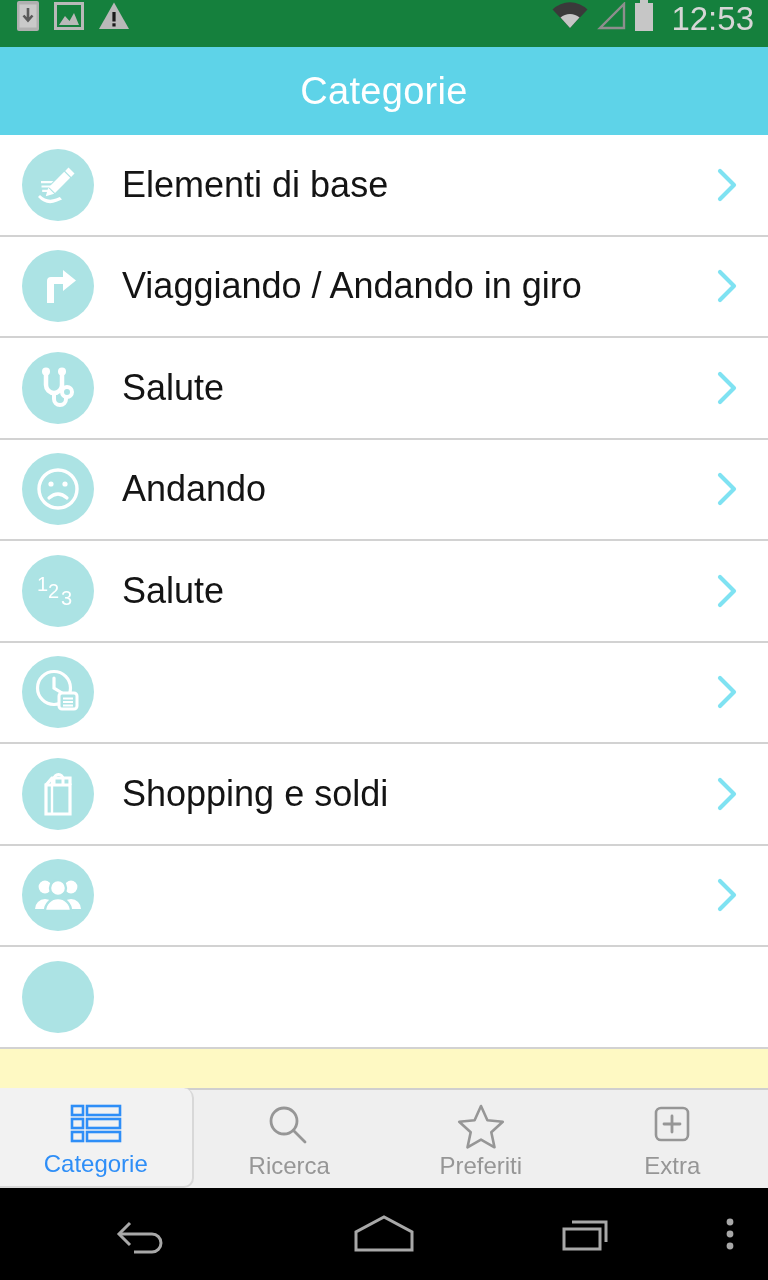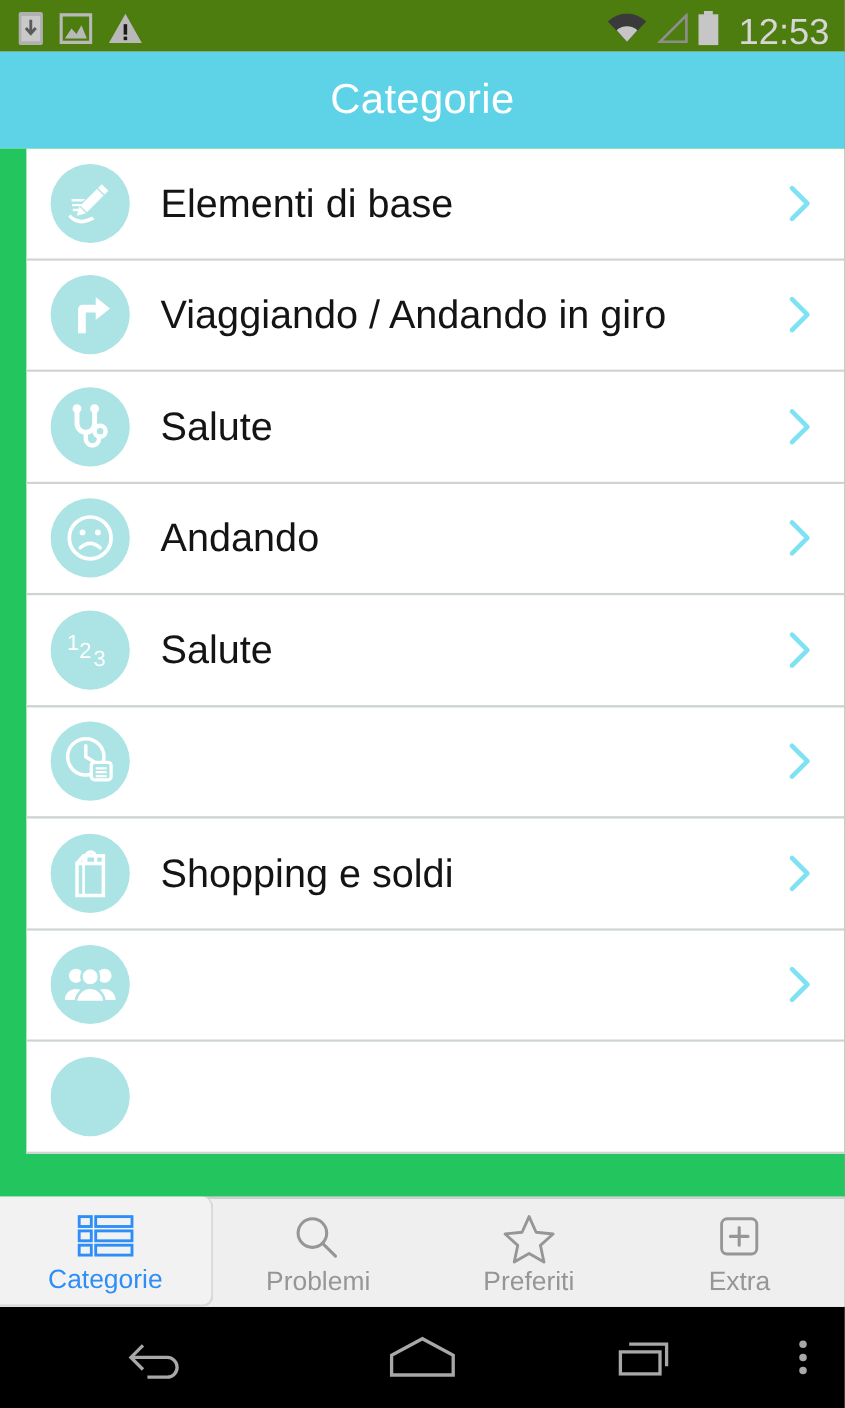--- a/index.html
+++ b/index.html
@@ -13,22 +13,22 @@
   .phone{
     position:relative;
     width:768px; height:1280px;
     background:#ffffff;
     display:flex; flex-direction:column;
   }
 
   
   .statusbar{
     height:47px;
-    background:#4d7c0f;
-    display:flex; align-items:flex-end;
+    background:#15803d;
+    display:flex; align-items:flex-start;
     padding:0 14px 0 16px;
     flex:0 0 47px;
   }
   .sb-left{ display:flex; align-items:center; gap:14px; }
   .sb-right{ margin-left:auto; display:flex; align-items:center; gap:8px; }
   .sb-clock{
     color:#d6d6d6; font-size:33px; letter-spacing:0px;
     line-height:1; margin-left:9px; font-weight:400;
   }
   .sb-icon{ display:block; }
@@ -39,24 +39,23 @@
     background:#5ed3e8;
     display:flex; align-items:center; justify-content:center;
   }
   .actionbar-title{
     color:#ffffff; font-size:38px; font-weight:400; letter-spacing:.3px;
   }
 
   
   .list{
     flex:1 1 auto;
-    background:#22c55e;
+    background:#fef9c3;
     overflow:hidden;
     position:relative;
-    padding-left:24px;
   }
   .row{
     height:101.5px;
     display:flex; align-items:center;
     border-bottom:2px solid #d2d2d2;
     background:#fff;
     padding:0 18px 0 22px;
     position:relative;
   }
   .row-icon{
@@ -333,21 +332,21 @@
         </span>
         <span class="tab-label">Categorie</span>
       </div>
       <div class="tab">
         <span class="tab-icon">
           <svg width="52" height="48" viewBox="0 0 52 48">
       <circle cx="21" cy="19" r="13" fill="none" stroke="#969696" stroke-width="2.8"></circle>
       <path d="M30.5 28.5 L42 40" stroke="#969696" stroke-width="2.8" stroke-linecap="round"></path>
           </svg>
         </span>
-        <span class="tab-label">Problemi</span>
+        <span class="tab-label">Ricerca</span>
       </div>
       <div class="tab">
         <span class="tab-icon">
           <svg width="52" height="48" viewBox="0 0 52 48">
       <path d="M26 4 L32.4 18.2 L47.8 19.8 L36.3 30.2 L39.5 45.3 L26 37.6 L12.5 45.3 L15.7 30.2 L4.2 19.8 L19.6 18.2 Z" fill="none" stroke="#969696" stroke-width="2.6" stroke-linejoin="round"></path>
           </svg>
         </span>
         <span class="tab-label">Preferiti</span>
       </div>
       <div class="tab">

